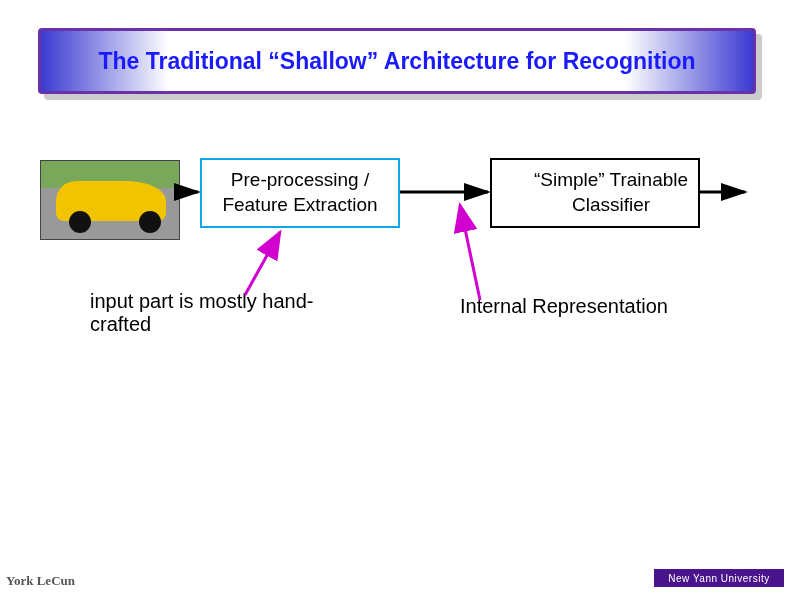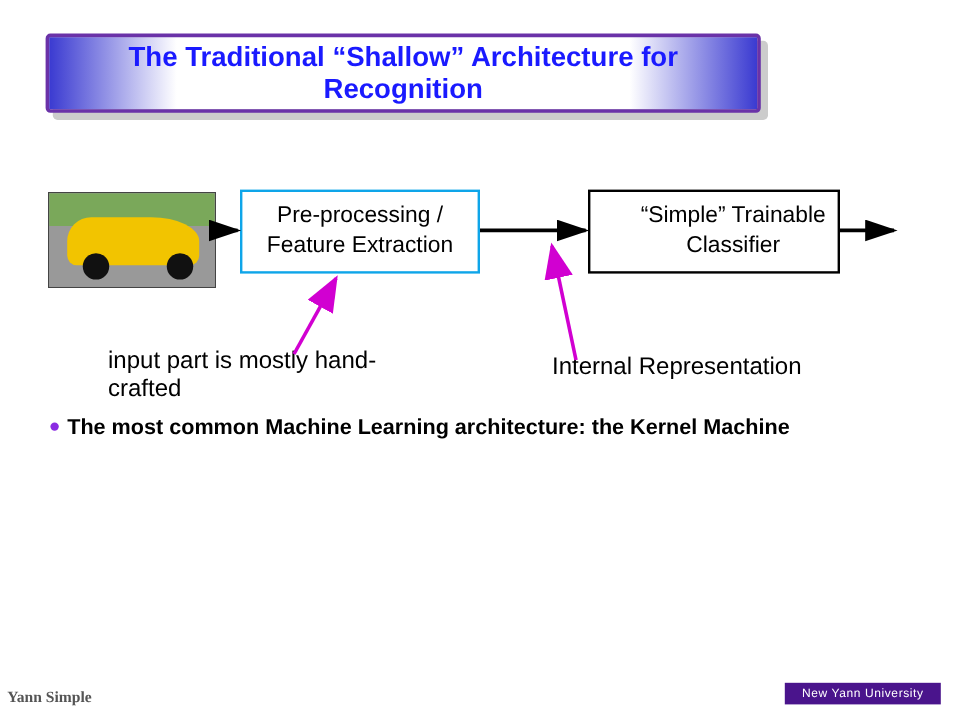--- a/index.html
+++ b/index.html
@@ -7,21 +7,21 @@
     width: 794px;
     height: 595px;
     background: #fff;
     font-family: Arial, Helvetica, sans-serif;
     position: relative;
     overflow: hidden;
   }
   .title-wrap {
     position: absolute;
     left: 38px; top: 28px;
-    width: 596px; height: 66px;
+    width: 718px; height: 66px;
   }
   .title-shadow {
     position: absolute;
     left: 6px; top: 6px;
     width: 100%; height: 100%;
     background: #ccc;
     border-radius: 4px;
   }
   .title-box {
     position: absolute;
@@ -189,19 +189,18 @@
   <line x1="400" y1="192" x2="488" y2="192" stroke="#000" stroke-width="3" marker-end="url(#ah-black)"></line>
 
   <line x1="700" y1="192" x2="745" y2="192" stroke="#000" stroke-width="3" marker-end="url(#ah-black)"></line>
 
   <line x1="245" y1="295" x2="280" y2="232" stroke="#d100d1" stroke-width="3" marker-end="url(#ah-mag)"></line>
 
   <line x1="480" y1="300" x2="460" y2="205" stroke="#d100d1" stroke-width="3" marker-end="url(#ah-mag)"></line>
 </svg>
 
 <div class="bullets">
-  <div class="bullet">The most common Machine Learning architecture: the Kernel Machine</div>
-</div>
-
-<div class="footer-name">Yann Simple</div>
+</div>
+
+<div class="footer-name">York LeCun</div>
 <div class="footer-logo">
   <span>New Yann University</span>
 </div>
 
 </body></html>

